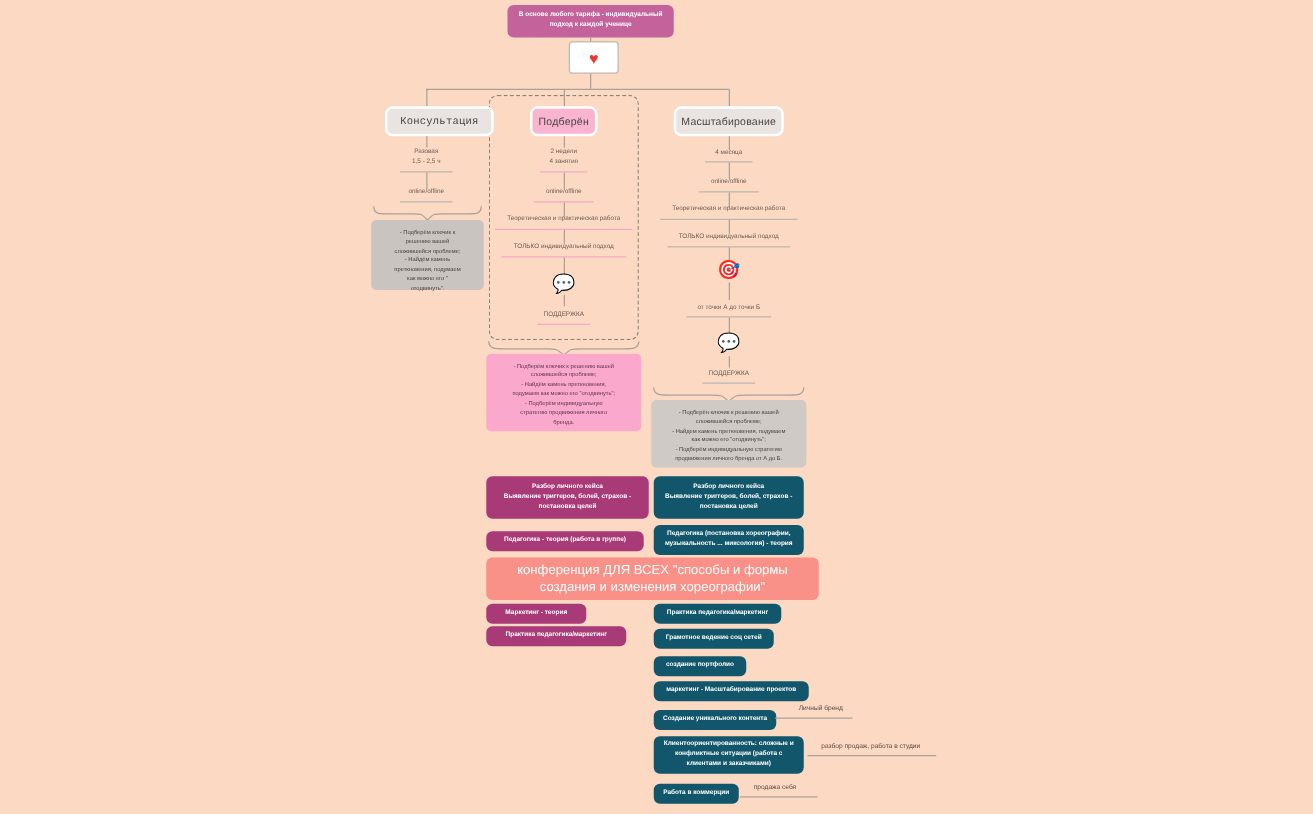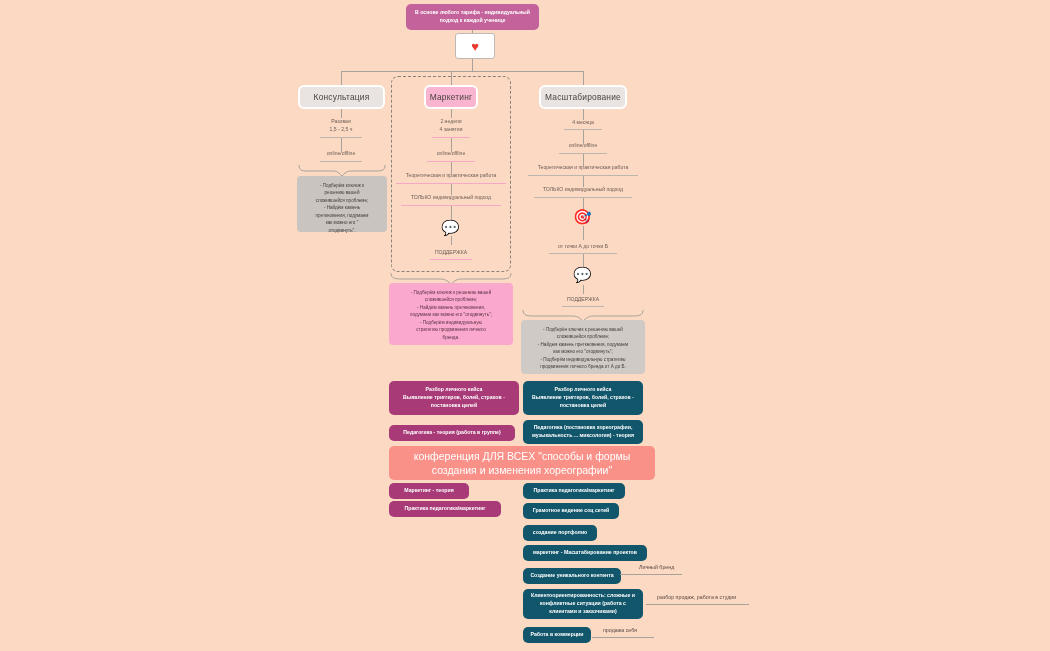--- a/index.html
+++ b/index.html
@@ -31,21 +31,21 @@
 
   
   .chip{
     border-radius:6px;height:24px;
     display:flex;align-items:center;justify-content:center;
     font-size:8.4px;color:#4a4340;letter-spacing:.2px;
     border:2.5px solid #ffffff;
   }
   .chip.gray{background:#E9E4E1;}
   .chip.pink{background:#F9B5D0;}
-  .chip-consult{left:298px;top:85px;width:87px;}
+  .chip-consult{left:308px;top:85px;width:87px;font-family:Liberation Mono, monospace;}
   .chip-intensiv{left:424px;top:85px;width:54px;}
   .chip-nastav{left:539px;top:85px;width:88px;}
 
   
   .dashed-box{
     left:391px;top:76px;width:120px;height:196px;
     border:1px dashed #8a8279;border-radius:7px;
   }
 
   
@@ -112,21 +112,21 @@
 
   <div class="abs vline" style="left:472px;top:59px;height:12px;"></div>
   <div class="abs hline" style="left:341px;top:71px;width:242px;"></div>
   <div class="abs vline" style="left:341px;top:71px;height:14px;"></div>
   <div class="abs vline" style="left:451px;top:71px;height:14px;"></div>
   <div class="abs vline" style="left:583px;top:71px;height:14px;"></div>
 
   <div class="abs dashed-box"></div>
 
   <div class="abs chip gray chip-consult">Консультация</div>
-  <div class="abs chip pink chip-intensiv">Маркетинг</div>
+  <div class="abs chip pink chip-intensiv">Подберён</div>
   <div class="abs chip gray chip-nastav">Масштабирование</div>
 
   <div class="abs vline" style="left:341px;top:109px;height:9px;"></div>
   <div class="abs step" style="left:301px;top:118px;width:80px;">Разовая
 1,5 - 2,5 ч</div>
   <div class="abs rule gray" style="left:320px;top:137px;width:42px;"></div>
   <div class="abs vline" style="left:341px;top:138px;height:13px;"></div>
   <div class="abs step" style="left:301px;top:150px;width:80px;">online/offline</div>
   <div class="abs rule gray" style="left:320px;top:161px;width:42px;"></div>
 

